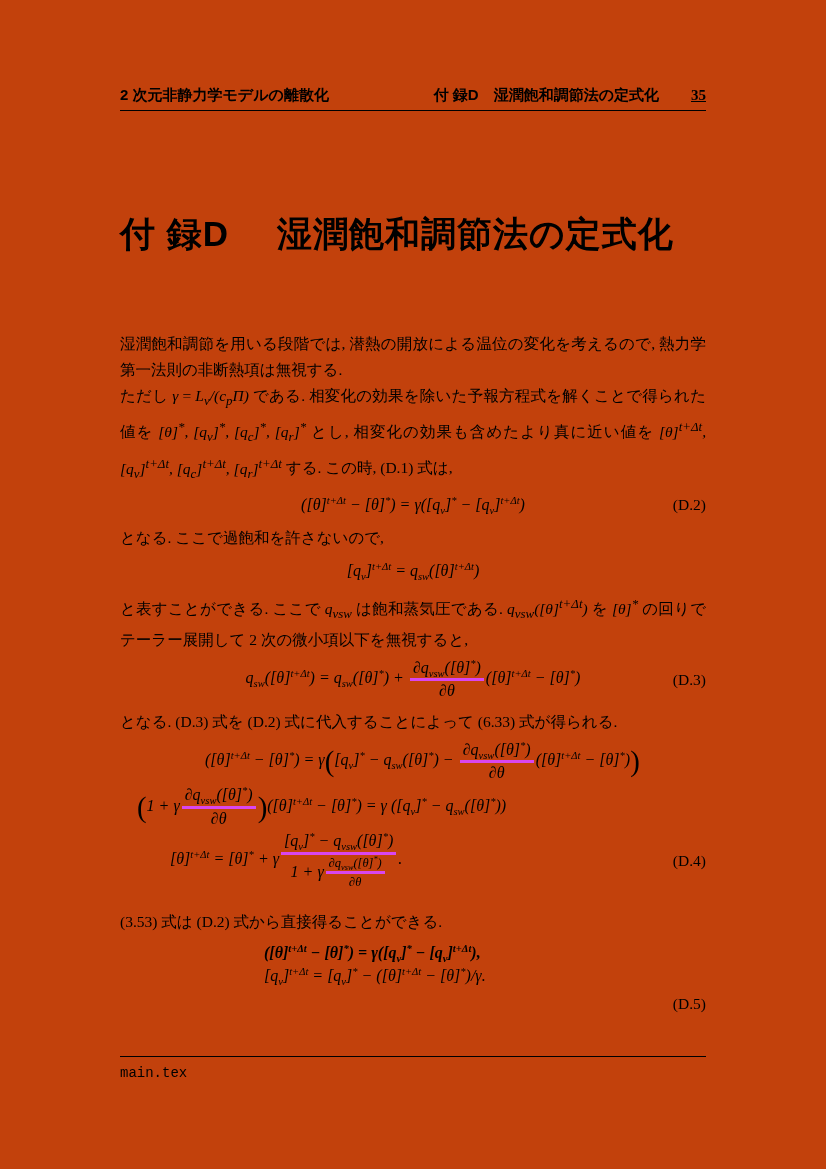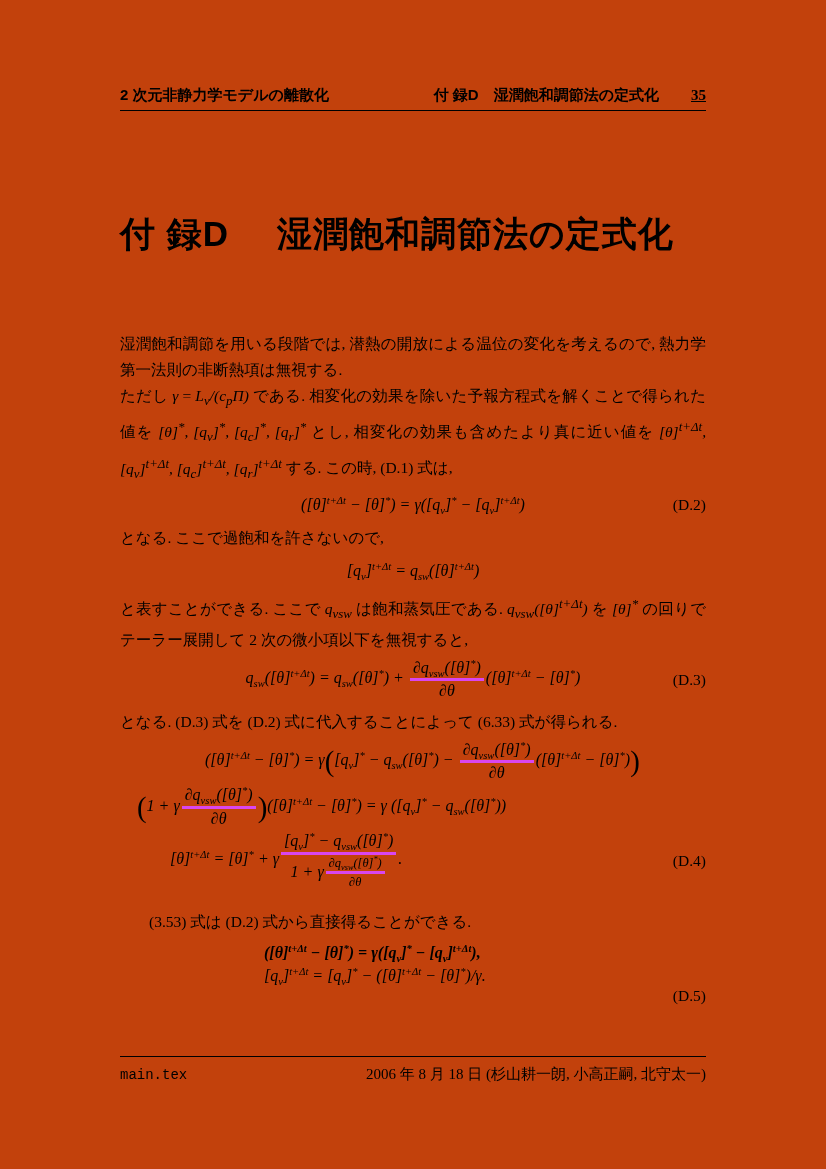--- a/index.html
+++ b/index.html
@@ -60,24 +60,24 @@
   .eq-d1 { margin:14px 0 10px 0; }
   .eq-d2 { margin:8px 0 10px 0; }
   .p3 { margin-top:2px; }
   .eq-sat { margin:10px 0 10px 0; }
   .p4 { margin-top:2px; }
   .eq-d3 { margin:6px 0 8px 0; }
   .p5 { margin-top:2px; }
   .d4l1 { margin-top:6px; padding-left:85px; }
   .d4l2 { margin-top:4px; padding-left:17px; }
   .d4l3 { margin-top:4px; padding-left:50px; }
-  .p6 { margin-top:20px;margin-left:29px; }
+  .p6 { margin-top:20px; }
   .d5l1 { margin-top:8px; padding-left:144px;font-weight:bold; }
   .d5l2 { margin-top:3px; padding-left:144px; }
-  .d5tag { margin-top:0; text-align:right; font-size:15.5px; }
+  .d5tag { margin-top:8px; text-align:right; font-size:15.5px; }
 
   
   .footer {
     position:absolute; left:120px; right:120px; top:1056px;
     border-top:1.5px solid #000;
     padding-top:8px;
     display:flex; justify-content:space-between; align-items:baseline;
     font-size:15px;
   }
   .footer-left { font-family:"Liberation Mono", monospace; font-size:14px; }
@@ -142,16 +142,15 @@
   </div>
   <div class="eqrow d5l2">
     <span class="math">[q<sub>v</sub>]<sup>t+Δt</sup> = [q<sub>v</sub>]<sup>*</sup> − ([θ]<sup>t+Δt</sup> − [θ]<sup>*</sup>)/γ.</span>
   </div>
   <div class="eqrow d5tag">
     <span>(D.5)</span>
   </div>
 
   <div class="footer">
     <span class="footer-left">main.tex</span>
-    <span class="footer-right">2006 年 8 月 18 日 (杉山耕一朗, 小高正嗣, 北守太一)</span>
   </div>
 
 </div>
 
 </body></html>

